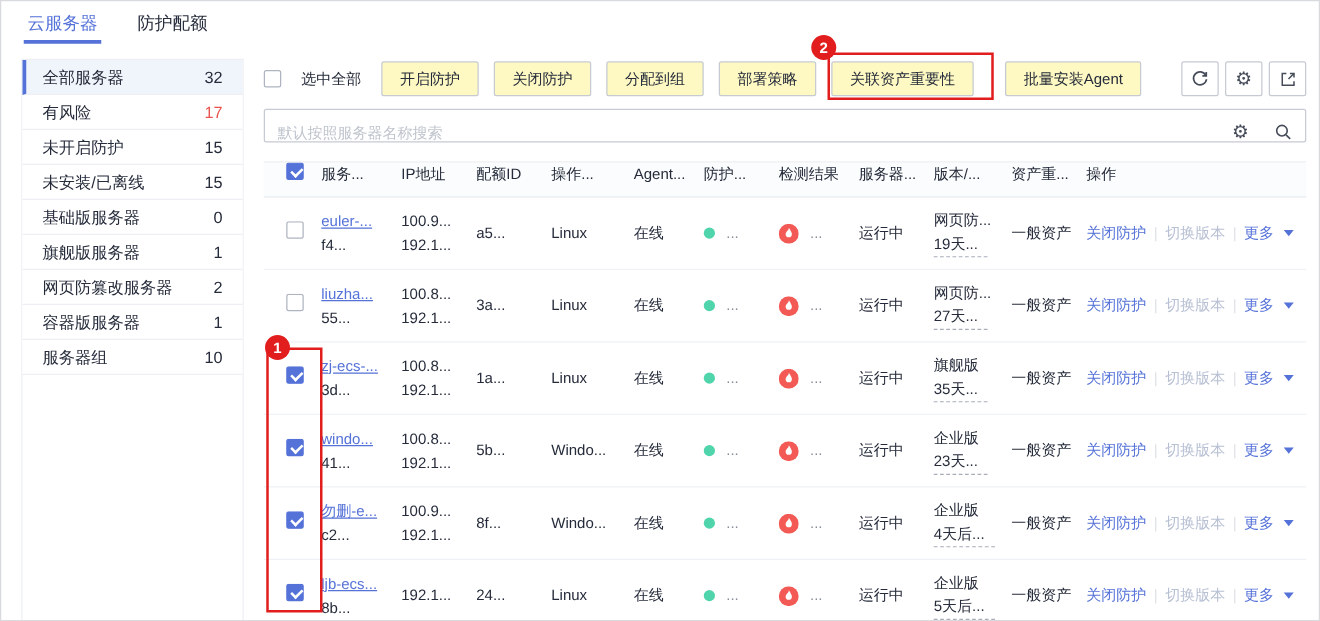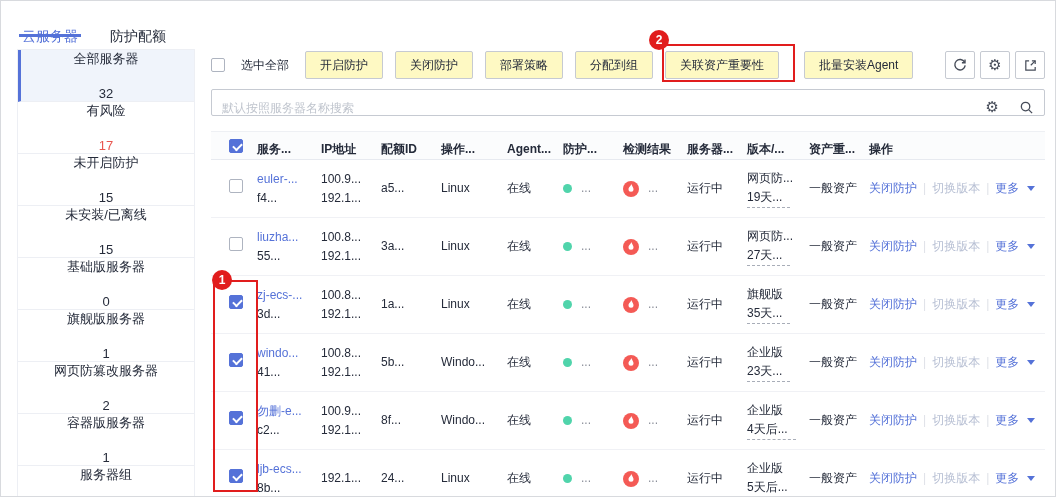--- a/index.html
+++ b/index.html
@@ -4,30 +4,30 @@
 <style>
   * { box-sizing: border-box; margin: 0; padding: 0; }
   :root{
     --accent:#5572d8; --red:#e11d1d; --txt:#252b3a; --txt2:#575d6c;
     --border:#c6cad2; --line:#eef0f4; --green:#50d4ab; --flame:#f45a55;
   }
   body{ font-family:"Liberation Sans","DejaVu Sans",sans-serif; background:#fff; color:var(--txt); }
   .page{ width:1056px; height:497px; border:1px solid #d8dade; overflow:hidden; background:#fff; position:relative; }
 
   
-  .tabbar{ display:flex; gap:26px; padding:18px 18px; height:34px; align-items:stretch; }
+  .tabbar{ display:flex; gap:26px; padding:0 18px; height:34px; align-items:stretch; }
   .tab{ font-size:14px; color:var(--txt); padding:9px 3px 6px; border-bottom:3px solid transparent; cursor:pointer; }
   .tab.active{ color:var(--accent); border-bottom-color:var(--accent); }
 
   .content{ display:flex; gap:16px; padding:12px 10px 0 16px; }
 
   
   .sidebar{ width:178px; border:1px solid #edeff4; flex:none; }
-  .side-item{ height:52px; display:flex; align-items:center; justify-content:space-between;
-    padding:0 16px; border-bottom:1px solid #edeff4; font-size:13px; color:var(--txt); cursor:pointer; background:#fff;flex-direction:column;}
+  .side-item{ height:28px; display:flex; align-items:center; justify-content:space-between;
+    padding:0 16px; border-bottom:1px solid #edeff4; font-size:13px; color:var(--txt); cursor:pointer; background:#fff;}
   .side-item.selected{ background:#f0f4fb; border-left:3px solid var(--accent); padding-left:13px; }
   .side-count.red{ color:#e8564f;text-align:center; }
 
   
   .main{ flex:1; min-width:0; }
   .toolbar{ display:flex; align-items:center; height:28px; margin-top:2px; }
   .select-all{ display:flex; align-items:center; gap:16px; font-size:12px; margin-right:16px; cursor:pointer; }
   .cb{ width:14px; height:14px; border:1px solid #aeb4c0; border-radius:2px; background:#fff; display:inline-block; position:relative; flex:none;}
   .cb.checked{ background:var(--accent); border-color:var(--accent); }
   .cb.checked::after{ content:""; position:absolute; left:3px; top:3px; width:7px; height:4px;
@@ -47,29 +47,29 @@
 
   
   .searchbar{ margin-top:10px; height:27px; border:1px solid var(--border); border-radius:2px;
     display:flex; align-items:flex-end; padding:0 10px; gap:20px; }
   .searchbar input{ flex:1; border:none; outline:none; font-size:12px; color:var(--txt); background:transparent;
     font-family:"Liberation Sans","DejaVu Sans",sans-serif;}
   .searchbar input::placeholder{ color:#bfc4cd; }
 
   
   .table-wrap{ margin-top:15px; position:relative; }
-  .thead{ display:flex; align-items:flex-end; height:29px; background:#fbfcfd;
-    border-top:1px solid var(--line); border-bottom:1px solid #e7eaf0; font-size:12px; font-weight:bold; }
+  .thead{ display:flex; align-items:flex-start; height:29px; background:#fbfcfd;
+    border-top:1px solid var(--line); border-bottom:1px solid #e7eaf0; font-size:12px; font-weight:normal; }
   .trow{ display:flex; align-items:center; height:58px; border-bottom:1px solid #f0f1f5; font-size:12px; }
   .c{ flex:none; padding-left:4px; white-space:nowrap; overflow:hidden; line-height:1.55; }
   .c-check{ width:42px; padding-left:18px; }
   .c-name{ width:64px; } .c-ip{ width:60px; } .c-quota{ width:60px; } .c-os{ width:66px; }
   .c-agent{ width:56px; } .c-prot{ width:60px; } .c-det{ width:64px; } .c-stat{ width:60px; }
   .c-ver{ width:60px; } .c-asset{ width:62px; padding-left:6px; } .c-act{ width:182px; }
-  .link{ color:var(--accent); cursor:pointer; }
+  .link{ color:var(--accent); cursor:pointer;text-decoration:underline; }
   .statcell{ display:flex; align-items:center; gap:9px; color:#8a8e99; }
   .dot{ width:9px; height:9px; border-radius:50%; background:var(--green); flex:none; }
   .ver2{ border-bottom:1px dashed #a8adb8; padding-bottom:1px; width:-moz-max-content; width:max-content; padding-right:8px; }
   .actions{ display:flex; align-items:center; gap:6px; }
   .alink{ color:var(--accent); cursor:pointer; }
   .alink.disabled{ color:#b8c0d4; }
   .sep::after{ content:"|"; color:#dfe2e8; }
   .caret{ display:inline-block; margin-left:2px; border-left:4px solid transparent; border-right:4px solid transparent; border-top:5px solid var(--accent); }
 
   
@@ -129,22 +129,22 @@
 
     <div class="main">
 
       <div class="toolbar">
         <label class="select-all">
           <span class="cb"></span>
           <span>选中全部</span>
         </label>
         <button class="btn">开启防护</button>
         <button class="btn">关闭防护</button>
+        <button class="btn">分配到组</button>
         <button class="btn">部署策略</button>
-        <button class="btn">分配到组</button>
         <span class="hl-wrap">
           <span class="badge badge2">2</span>
           <span class="ann-rect-btn"></span>
           <button class="btn">关联资产重要性</button>
         </span>
         <button class="btn">批量安装Agent</button>
         <div class="icon-group">
           <div class="iconbtn">
             <svg width="16" height="16" viewBox="0 0 16 16" fill="none" stroke="#464c59" stroke-width="1.4">
               <path d="M12.6 5.2 A5.2 5.2 0 1 0 13.2 8.4"></path>

